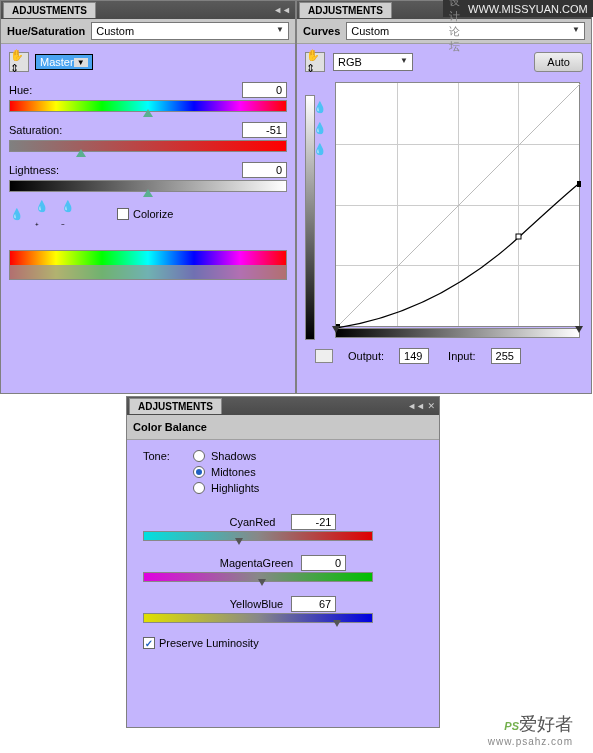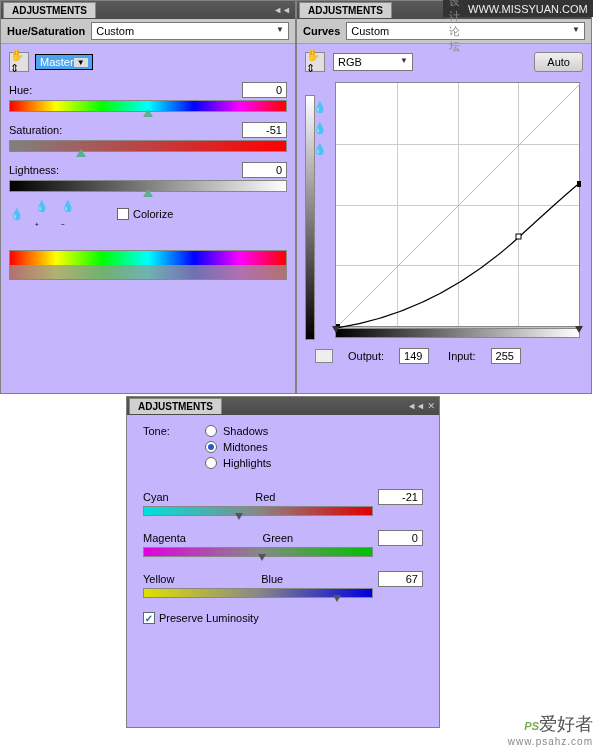--- a/index.html
+++ b/index.html
@@ -48,26 +48,26 @@
 .io-row{display:flex;gap:15px;align-items:center;margin-top:10px;margin-left:10px;}
 .io-row .lbl{font-size:11px;}
 .hist-y{position:absolute;left:8px;top:94px;width:10px;height:245px;background:linear-gradient(to top,#000,#fff);border:1px solid #888;}
 .small-ico{width:18px;height:14px;border:1px solid #888;background:#eee;}
 
 .cb-body{padding:10px 16px;}
 .tone-row{display:flex;align-items:center;gap:6px;margin-bottom:4px;margin-left:10px;}
 .radio{width:12px;height:12px;border:1px solid #666;border-radius:50%;background:#fff;display:flex;align-items:center;justify-content:center;}
 .radio.on::after{content:"";width:6px;height:6px;background:#2060c0;border-radius:50%;}
 .cb-slider{margin:2px 0 14px;}
-.cb-srow{display:flex;justify-content:space-between;align-items:center;margin-bottom:1px;}
+.cb-srow{display:flex;justify-content:center;align-items:center;margin-bottom:1px;}
 .cb-bar{height:10px;position:relative;border:1px solid #888;}
 .cb-thumb{position:absolute;top:6px;width:0;height:0;border-left:4px solid transparent;border-right:4px solid transparent;border-top:7px solid #555;}
 
 .wm-top{position:absolute;right:0;top:0;width:150px;height:17px;background:#333;color:#888;font-size:9px;display:flex;align-items:center;padding:0 6px;gap:8px;}
-.wm-bottom{position:absolute;right:0;bottom:6px;color:#74b04e;font-size:22px;font-weight:bold;font-style:italic;text-align:right;}
+.wm-bottom{position:absolute;right:20px;bottom:6px;color:#74b04e;font-size:22px;font-weight:bold;font-style:italic;text-align:right;}
 .wm-bottom .kanji{font-size:18px;color:#555;font-style:normal;font-weight:normal;}
 .wm-bottom .url{display:block;font-size:10px;color:#888;font-style:normal;font-weight:normal;letter-spacing:1px;}
 </style>
 </head>
 <body>
 
 <div class="panel" style="left:0;top:0;width:296px;height:394px;">
   <div class="tabbar">
     <span class="tab">ADJUSTMENTS</span>
     <span class="arrows">◄◄</span>
@@ -175,22 +175,25 @@
     </div>
   </div>
 
 </div>
 
 <div class="panel" style="left:126px;top:396px;width:314px;height:332px;">
   <div class="tabbar">
     <span class="tab">ADJUSTMENTS</span>
     <span class="arrows close">◄◄</span>
   </div>
+  <div class="subhead" style="padding:6px;">
+    <span class="label">Color Balance</span>
+  </div>
   <div class="cb-body">
-    <div style="display:flex;gap:16px;margin-bottom:16px;">
+    <div style="display:flex;gap:4px;margin-bottom:16px;">
       <span style="width:36px;">Tone:</span>
       <div>
         <div class="tone-row">
             <div class="radio"></div>
             <span>Shadows</span>
           </div>
         <div class="tone-row">
             <div class="radio on"></div>
             <span>Midtones</span>
           </div>

